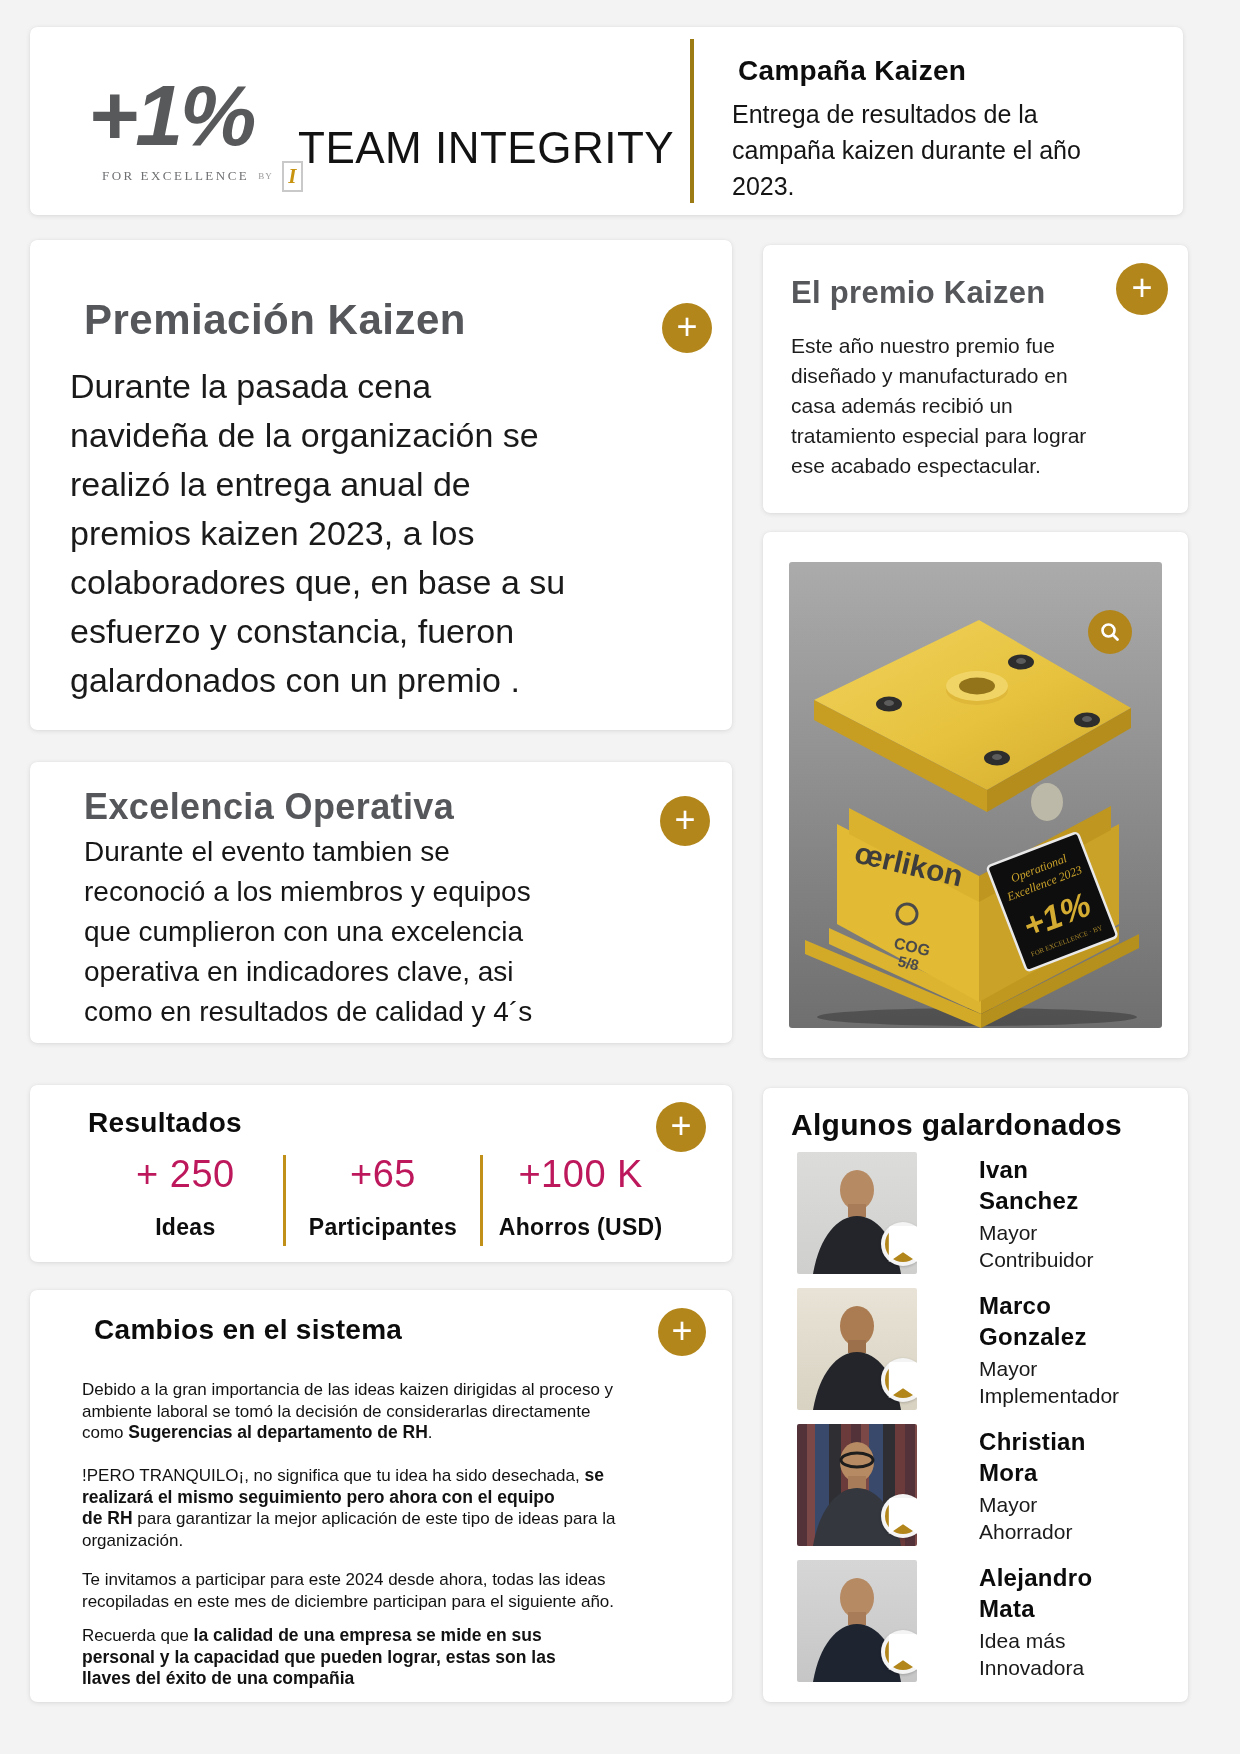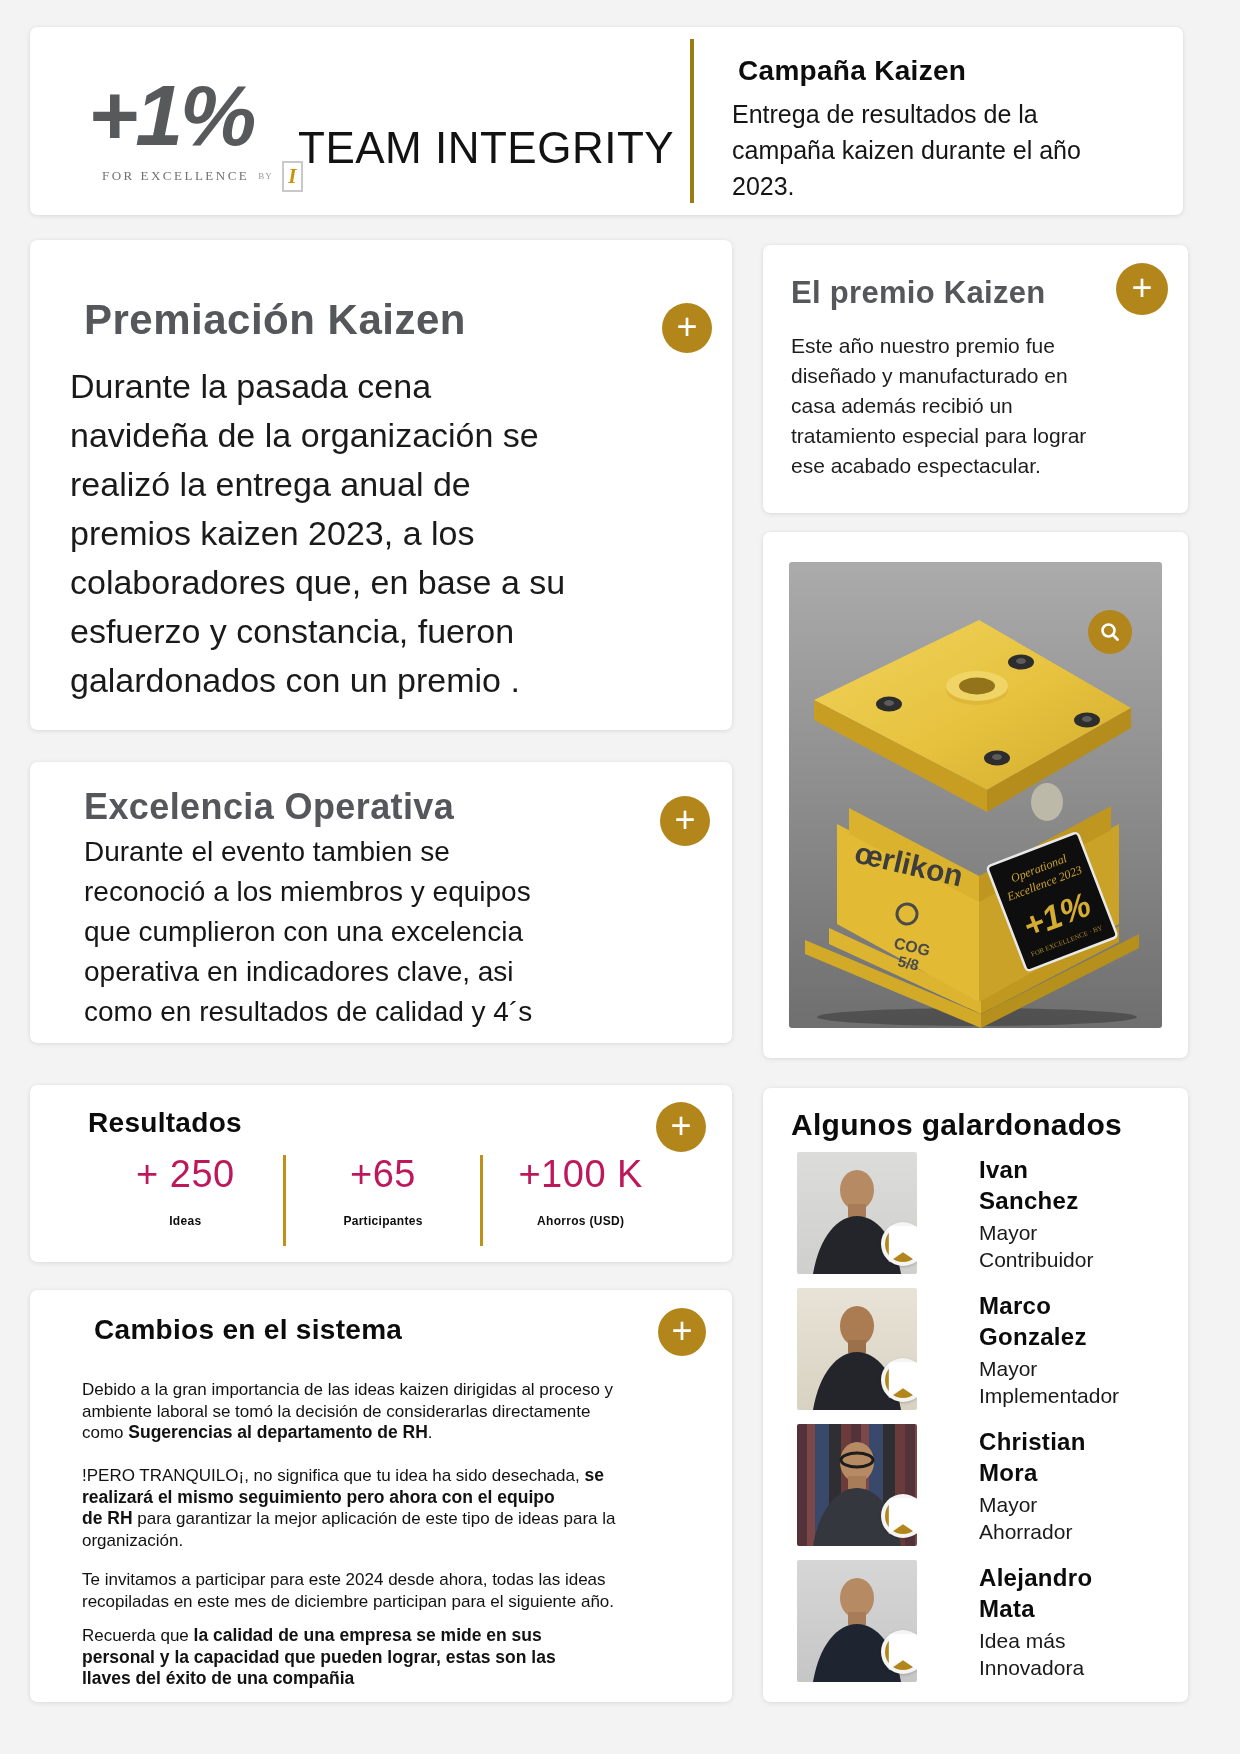--- a/index.html
+++ b/index.html
@@ -62,21 +62,21 @@
     font-size:28px;line-height:40px;color:#161616;white-space:pre-line;
   }
   #card-resultados{left:30px;top:1085px;width:702px;height:177px;}
   .title-md{position:absolute;left:58px;top:22px;font-size:28px;font-weight:700;color:#0c0c0c;letter-spacing:.3px;}
   .stats-row{
     position:absolute;left:58px;top:68px;width:590px;height:95px;
     display:flex;align-items:stretch;
   }
   .stat{flex:1;display:flex;flex-direction:column;align-items:center;justify-content:flex-start;}
   .stat-value{font-size:38px;font-weight:400;color:#be185d;letter-spacing:.5px;}
-  .stat-label{font-size:12px;font-weight:700;color:#0d0d0d;margin-top:18px;letter-spacing:.3px;}
+  .stat-label{font-size:23px;font-weight:700;color:#0d0d0d;margin-top:18px;letter-spacing:.3px;}
   .stat-sep{width:3px;background:#c09019;margin:2px 0;}
   #card-cambios{left:30px;top:1290px;width:702px;height:412px;}
   #card-cambios .title-md{left:64px;top:24px;}
   .small-body{position:absolute;left:52px;width:592px;font-size:17px;line-height:21.5px;color:#121212;white-space:pre-line;}
   .small-body b{font-size:17.5px;}
   
   #card-premio{left:763px;top:245px;width:425px;height:268px;}
   .title-rt{position:absolute;left:28px;top:30px;font-size:31px;font-weight:600;color:#55575b;letter-spacing:.3px;}
   #card-premio .body{
     position:absolute;left:28px;top:86px;width:370px;

